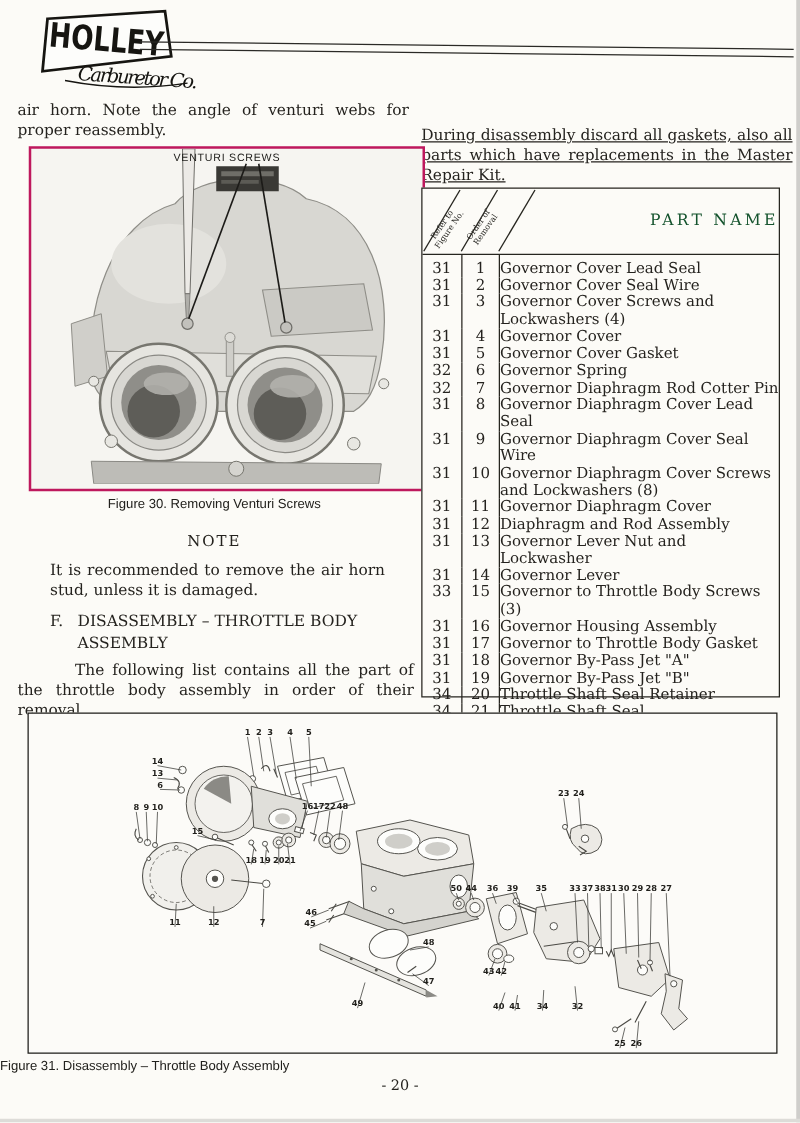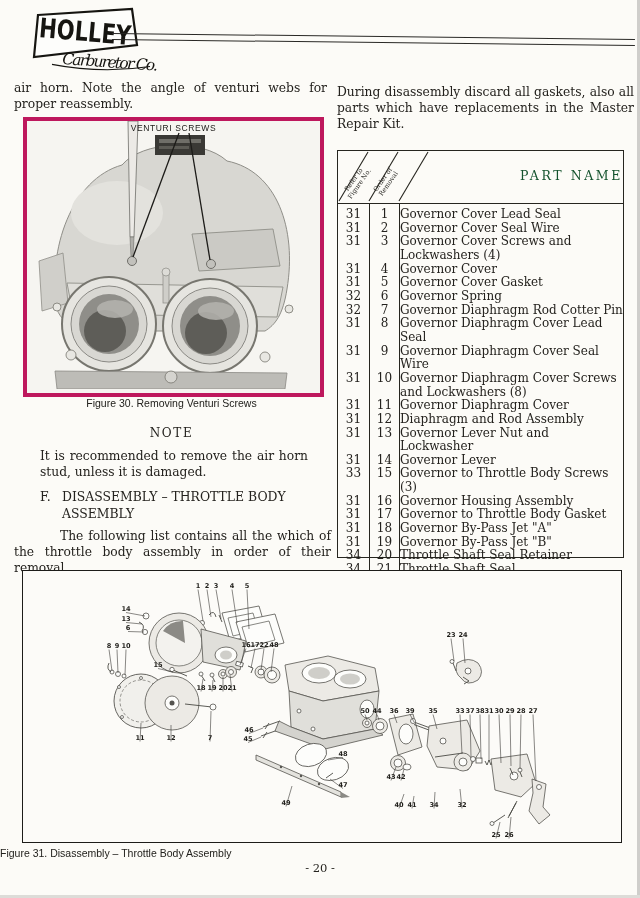--- a/index.html
+++ b/index.html
@@ -13,25 +13,25 @@
 
   
   .logo{position:absolute; left:22px; top:2px; width:150px; height:70px;}
   .rules{position:absolute; left:112px; top:33px; width:523px; height:5px;
     border-top:1.6px solid #2a2926; border-bottom:1.6px solid #2a2926;
     transform:rotate(0.65deg); transform-origin:0 0;}
 
   
   .para{font-size:12.3px; line-height:16.2px; text-align:justify;}
   .intro-left{position:absolute; left:14px; top:80px; width:313px;}
-  .intro-right{position:absolute; left:337px; top:84px; width:297px;}
+  .intro-right{position:absolute; left:337px; top:100px; width:297px;text-decoration:underline;}
 
   
   .fig30{position:absolute; left:23px; top:117px; width:293px; height:272px;
-    border:4px solid #be185d; background:#f6f5f1;}
+    border:2px solid #be185d; background:#f6f5f1;padding-left:20px;}
   .fig30-label{position:absolute; left:0; top:2px; width:100%; text-align:center;
     font-family:"Liberation Sans", sans-serif; font-size:8.5px; letter-spacing:.6px; color:#1c1b18;}
   .fig30-caption{position:absolute; left:23px; top:397px; width:297px; text-align:center;
     font-family:Liberation Sans, sans-serif; font-size:10.5px; color:#22211d;}
 
   .note-head{position:absolute; left:23px; top:426px; width:297px; text-align:center;
     font-size:12px; letter-spacing:1.6px;}
   .note-body{position:absolute; left:40px; top:448px; width:268px; font-size:12.3px; line-height:16.4px;}
   .section-head{position:absolute; left:40px; top:489px; width:262px; display:flex; font-size:12.4px; line-height:16.6px;}
   .section-letter{flex:0 0 22px;}
@@ -143,21 +143,21 @@
   </div>
   <div class="fig30-caption">Figure 30.  Removing Venturi Screws</div>
 
   <div class="note-head">NOTE</div>
   <div class="para note-body">It is recommended to remove the air horn stud, unless it is damaged.</div>
 
   <div class="section-head">
     <span class="section-letter">F.</span>
     <span>DISASSEMBLY – THROTTLE BODY ASSEMBLY</span>
   </div>
-  <div class="para para-follow">The following list contains all the which of the throttle body assembly in order of their removal.</div>
+  <div class="para para-follow">The following list contains all the part of the throttle body assembly in order of their removal.</div>
 
   <div class="ptable">
     <div class="ptable-header">
       <svg class="hdr-diag" width="284" height="51" viewBox="0 0 284 51">
         <line x1="1" y1="50" x2="30" y2="1" stroke="#26251f" stroke-width="1.1"></line>
         <line x1="31" y1="50" x2="60" y2="1" stroke="#26251f" stroke-width="1.1"></line>
         <line x1="61" y1="50" x2="90" y2="1" stroke="#26251f" stroke-width="1.1"></line>
       </svg>
       <div class="hdr-rot hdr-rot1">Refer to
 Figure No.</div>

